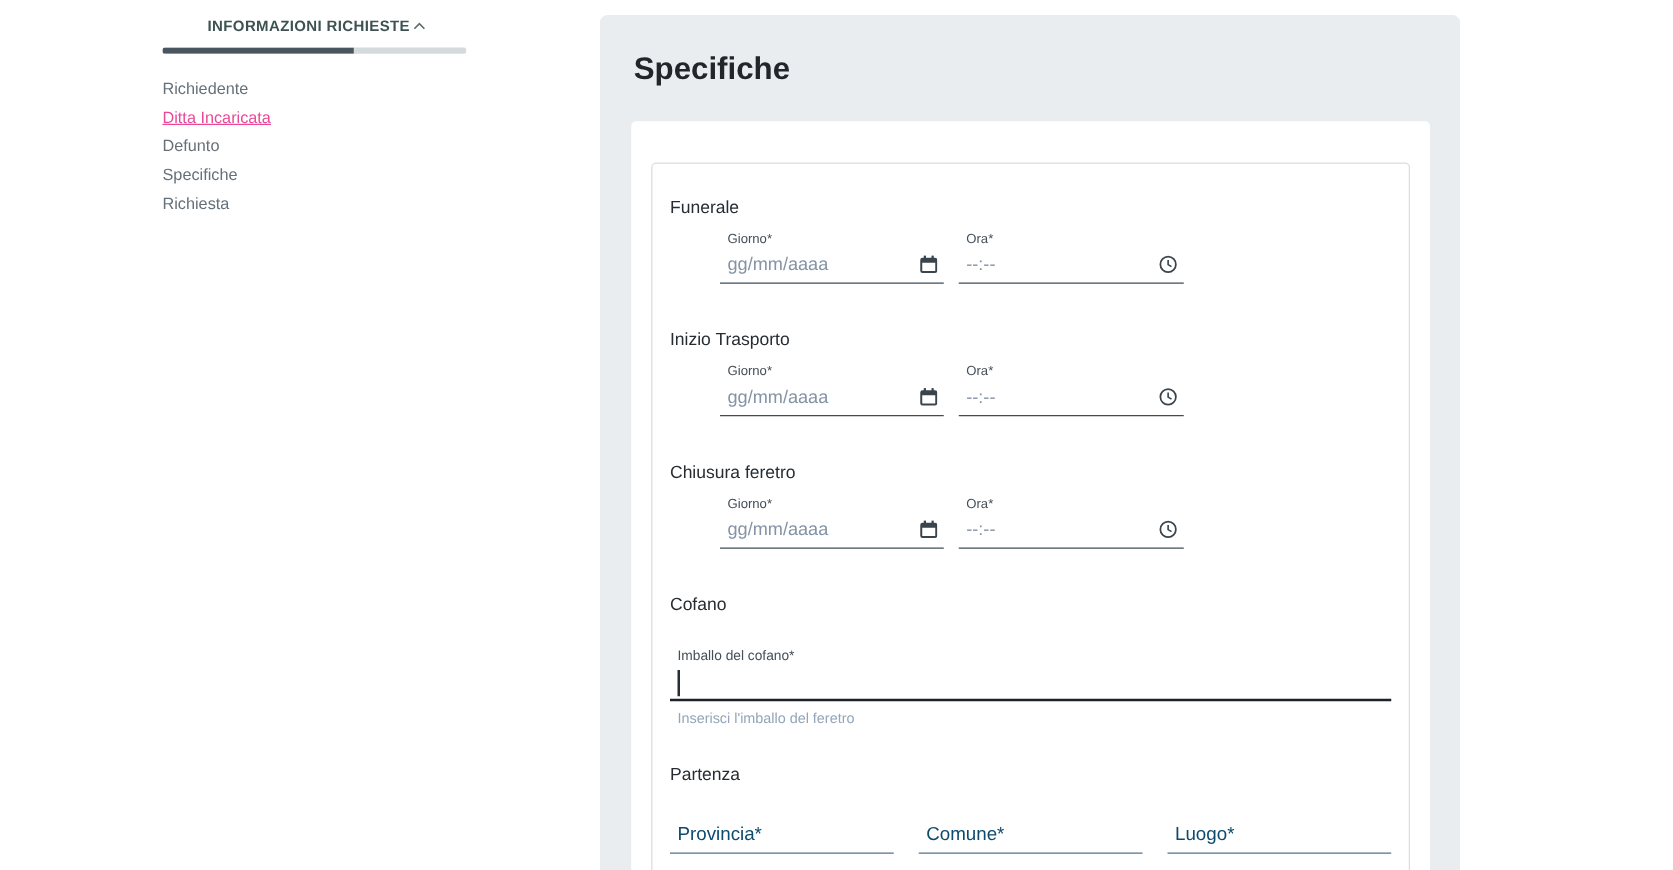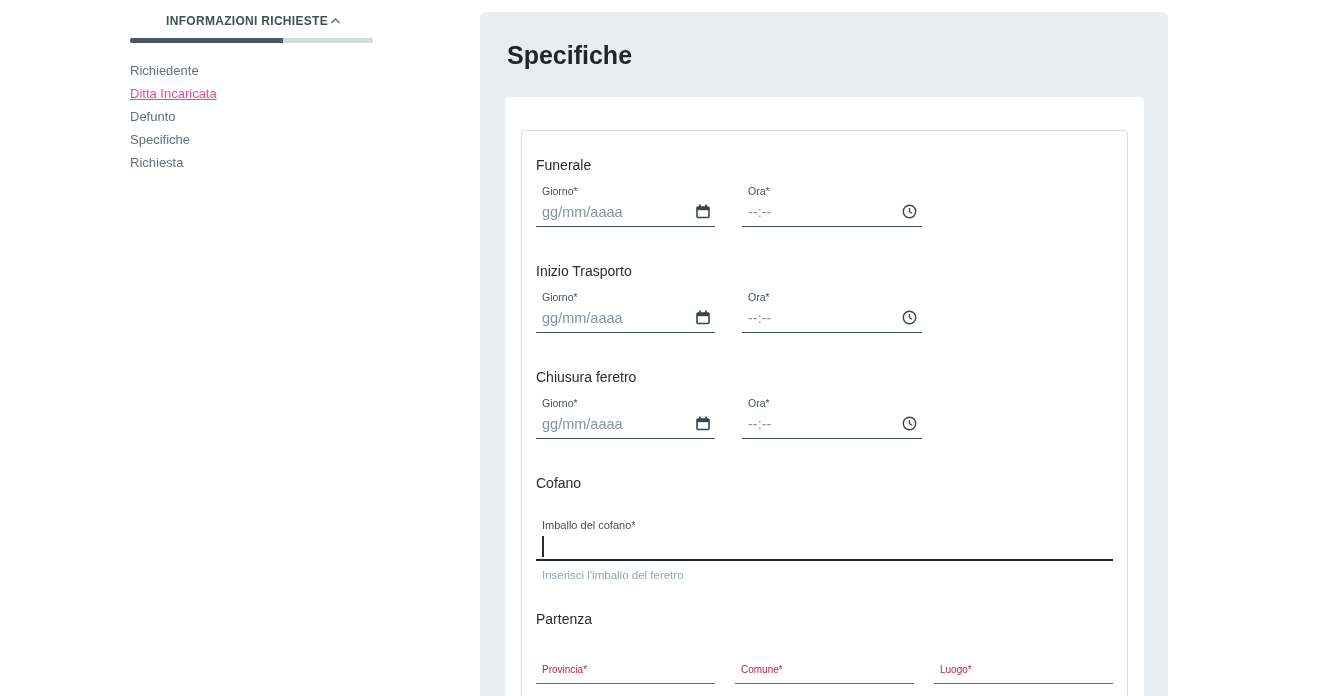--- a/index.html
+++ b/index.html
@@ -25,39 +25,39 @@
   .sheet { position:absolute; left:25px; top:85px; width:639px; height:599px;
            background:#ffffff; border-radius:4px 4px 0 0; }
   .card { position:absolute; left:16px; top:33px; width:607px; height:620px;
           background:#ffffff; border:1px solid #d9dde0; border-radius:4px;
           padding:26px 14px 0 14px; }
 
   .section-title { font-size:14px; font-weight:500; color:#262c31; }
   .section { margin-bottom:36px; }
   .section.cofano { margin-bottom:30px; }
 
-  .field-row { display:flex; gap:27px; margin-top:12px; }
+  .field-row { display:flex; gap:12px; margin-top:12px;margin-left:40px; }
   .field { width:179px; }
   .field.time { width:180px; }
   .field-label { display:block; font-size:10.5px; color:#454f58; padding-left:6px; line-height:12px; }
   .input-line { display:flex; justify-content:space-between; align-items:center;
                 height:30px; padding:0 5px 0 6px; border-bottom:1.5px solid #3f4d57; cursor:text; }
   .placeholder { font-size:14.5px; color:#8493a5; }
   .picker-icon { line-height:0; cursor:pointer; }
 
   
   .text-label { display:block; font-size:11px; color:#454f58; padding-left:6px; line-height:12px; margin-top:28px; }
   .text-input { position:relative; height:30px; border-bottom:2px solid #1b2328; cursor:text; }
   .caret { position:absolute; left:6px; top:5px; width:1.6px; height:21px; background:#262e34; }
   .helper { margin-top:8px; font-size:11.5px; color:#93a5b8; padding-left:6px; }
 
   
   .select-row { display:flex; justify-content:space-between; margin-top:32px; }
   .select-field { width:179px; border-bottom:1.5px solid #57718a; padding:0 0 5px 6px; cursor:pointer; }
-  .select-label { font-size:10px; color:#be185d; line-height:16px;text-align:center; }
+  .select-label { font-size:15px; color:#0c4a6e; line-height:16px;text-align:center; }
 </style>
 </head>
 <body>
 
 <aside class="sidebar">
   <div class="sidebar-head">
     <span class="sidebar-title">INFORMAZIONI RICHIESTE</span>
     <button class="chevron-btn">
       <span>
         <svg width="11" height="8" viewBox="0 0 11 8">

